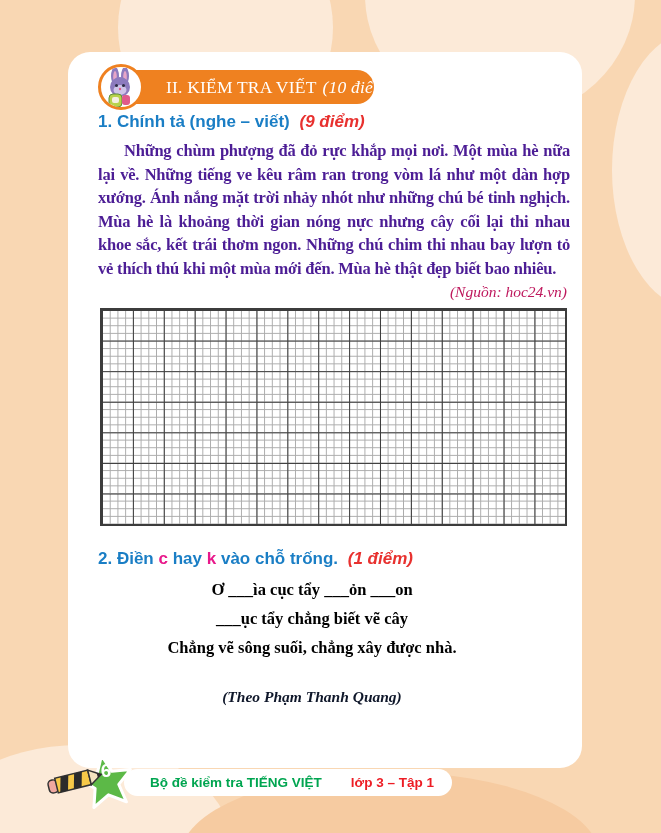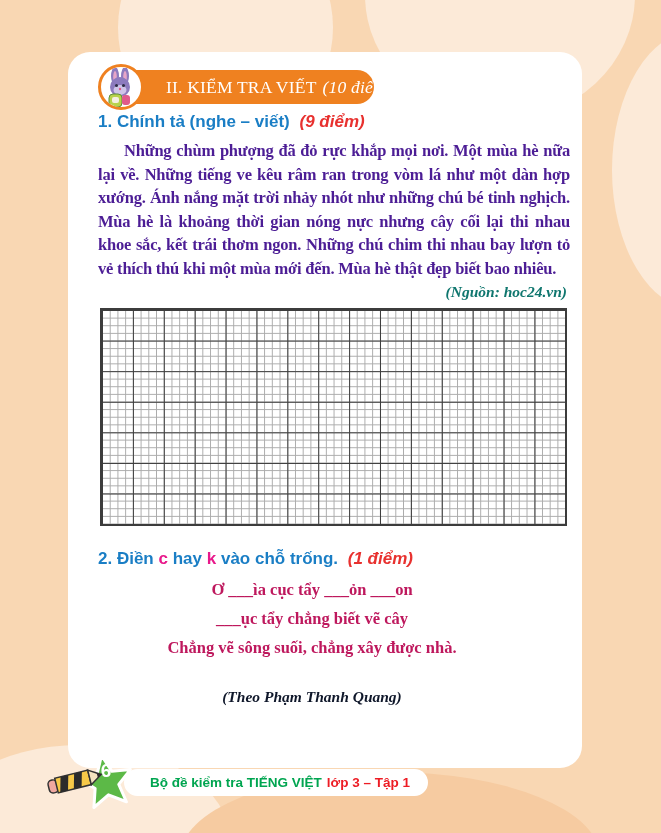--- a/index.html
+++ b/index.html
@@ -45,53 +45,53 @@
   
   .para {
     position:absolute; left:98px; top:139px; width:472px;
     font-family:"Liberation Serif","DejaVu Serif",serif;
     font-weight:bold; font-size:16.5px; line-height:23.5px;
     color:#4c1d95; text-align:justify; text-indent:26px; letter-spacing:-.2px;
   }
   .source {
     position:absolute; left:98px; top:283px; width:469px;
     text-align:right; font-family:"Liberation Serif","DejaVu Serif",serif;
-    font-weight:bold; font-style:italic; font-size:15.5px; color:#0f766e;
+    font-weight:normal; font-style:italic; font-size:15.5px; color:#be185d;
   }
 
   
   .grid {
     position:absolute; left:100px; top:308px; width:467px; height:218px;
     border:2px solid #3c3c3c; background-color:#ffffff;
     background-image:
       linear-gradient(to right, #3c3c3c 1.4px, transparent 1.4px),
       linear-gradient(to bottom, #3c3c3c 1.4px, transparent 1.4px),
       linear-gradient(to right, #ababab 1px, transparent 1px),
       linear-gradient(to bottom, #ababab 1px, transparent 1px);
     background-size: 30.9px 100%, 100% 30.6px, 7.72px 100%, 100% 7.64px;
   }
 
   
   .poem {
     position:absolute; left:98px; top:575px; width:428px;
     text-align:center; font-family:"Liberation Serif","DejaVu Serif",serif;
-    font-weight:bold; font-size:16.5px; color:#be185d; line-height:29px;
+    font-weight:bold; font-size:16.5px; color:#000000; line-height:29px;
   }
   .poem-attr {
     position:absolute; left:98px; top:688px; width:428px; text-align:center;
     font-family:"Liberation Serif","DejaVu Serif",serif;
     font-weight:bold; font-style:italic; font-size:15.5px; color:#0f172a;
   }
 
   
   .footer-pill {
     position:absolute; left:124px; top:769px; height:27px;
     background:#ffffff; border-radius:14px;
     display:flex; align-items:center; padding:0 18px 0 26px;
-    font-weight:bold; font-size:13.5px; white-space:nowrap;
+    font-weight:bold; font-size:13.5px; white-space:nowrap;gap:24px;
   }
   .footer-pill .grn { color:#00a550; }
   .footer-pill .red { color:#ed1c24; margin-left:5px; }
   .star-wrap { position:absolute; left:78px; top:753px; width:56px; height:56px; z-index:3; }
   .star-num {
     position:absolute; left:0; top:7px; width:56px; text-align:center;
     color:#ffffff; font-weight:bold; font-size:19px;
   }
   .pencil-wrap { position:absolute; left:44px; top:764px; width:66px; height:34px; z-index:4; }
 </style>

